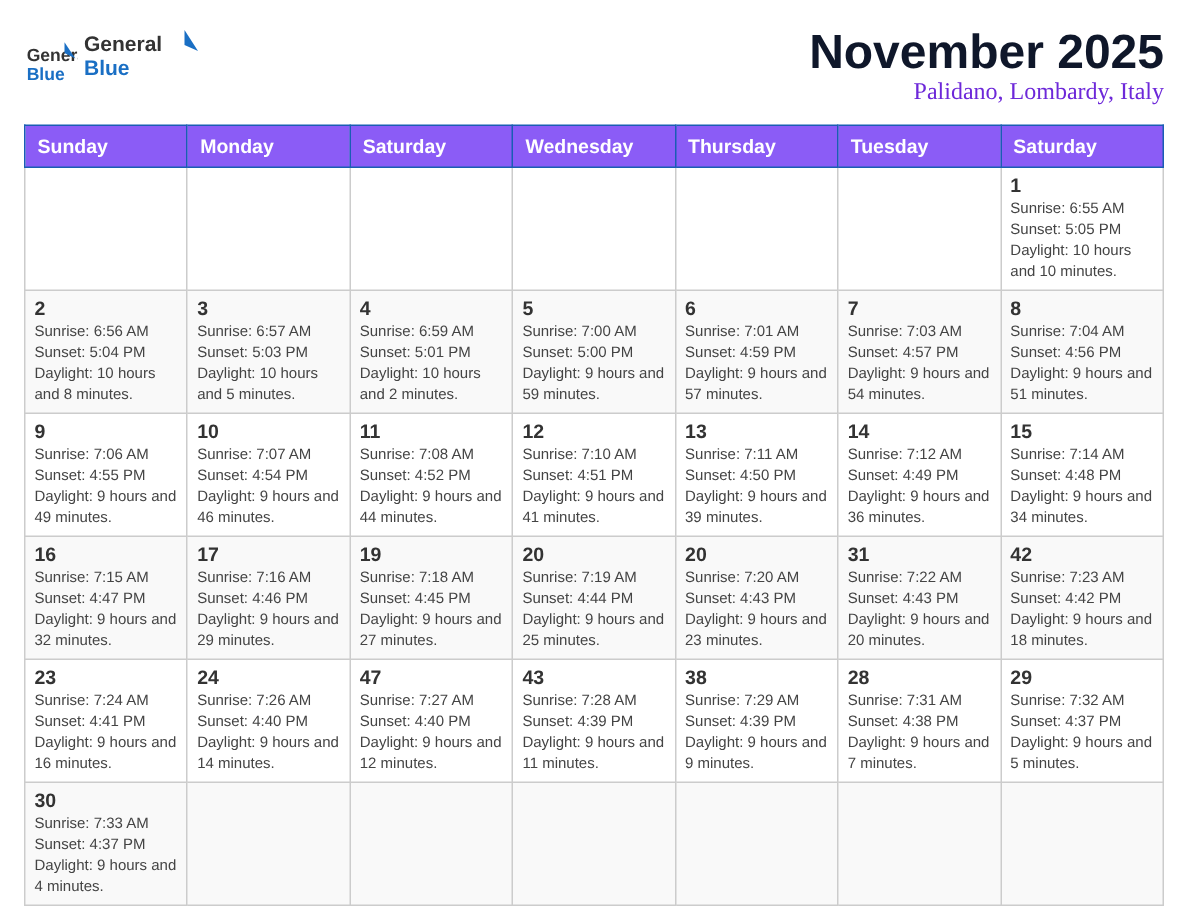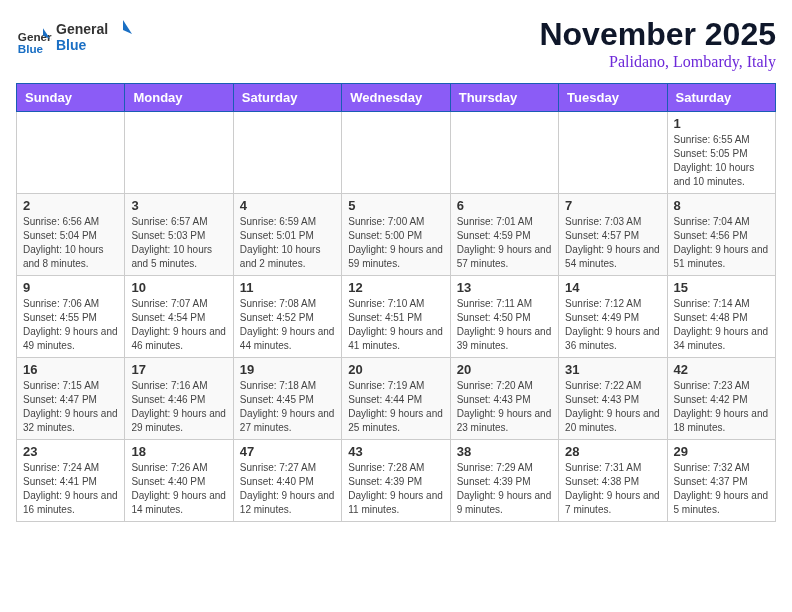--- a/index.html
+++ b/index.html
@@ -225,21 +225,21 @@
           <span class="day-number">42</span>
           <div class="day-info">Sunrise: 7:23 AM<br>Sunset: 4:42 PM<br>Daylight: 9 hours and 18 minutes.</div>
         </td>
       </tr>
       <tr>
         <td>
           <span class="day-number">23</span>
           <div class="day-info">Sunrise: 7:24 AM<br>Sunset: 4:41 PM<br>Daylight: 9 hours and 16 minutes.</div>
         </td>
         <td>
-          <span class="day-number">18</span>
+          <span class="day-number">24</span>
           <div class="day-info">Sunrise: 7:26 AM<br>Sunset: 4:40 PM<br>Daylight: 9 hours and 14 minutes.</div>
         </td>
         <td>
           <span class="day-number">47</span>
           <div class="day-info">Sunrise: 7:27 AM<br>Sunset: 4:40 PM<br>Daylight: 9 hours and 12 minutes.</div>
         </td>
         <td>
           <span class="day-number">43</span>
           <div class="day-info">Sunrise: 7:28 AM<br>Sunset: 4:39 PM<br>Daylight: 9 hours and 11 minutes.</div>
         </td>
@@ -248,15 +248,27 @@
           <div class="day-info">Sunrise: 7:29 AM<br>Sunset: 4:39 PM<br>Daylight: 9 hours and 9 minutes.</div>
         </td>
         <td>
           <span class="day-number">28</span>
           <div class="day-info">Sunrise: 7:31 AM<br>Sunset: 4:38 PM<br>Daylight: 9 hours and 7 minutes.</div>
         </td>
         <td>
           <span class="day-number">29</span>
           <div class="day-info">Sunrise: 7:32 AM<br>Sunset: 4:37 PM<br>Daylight: 9 hours and 5 minutes.</div>
         </td>
+      </tr>
+      <tr>
+        <td>
+          <span class="day-number">30</span>
+          <div class="day-info">Sunrise: 7:33 AM<br>Sunset: 4:37 PM<br>Daylight: 9 hours and 4 minutes.</div>
+        </td>
+        <td class="empty-cell"></td>
+        <td class="empty-cell"></td>
+        <td class="empty-cell"></td>
+        <td class="empty-cell"></td>
+        <td class="empty-cell"></td>
+        <td class="empty-cell"></td>
       </tr>
     </tbody>
 </table>
 
 </body></html>

